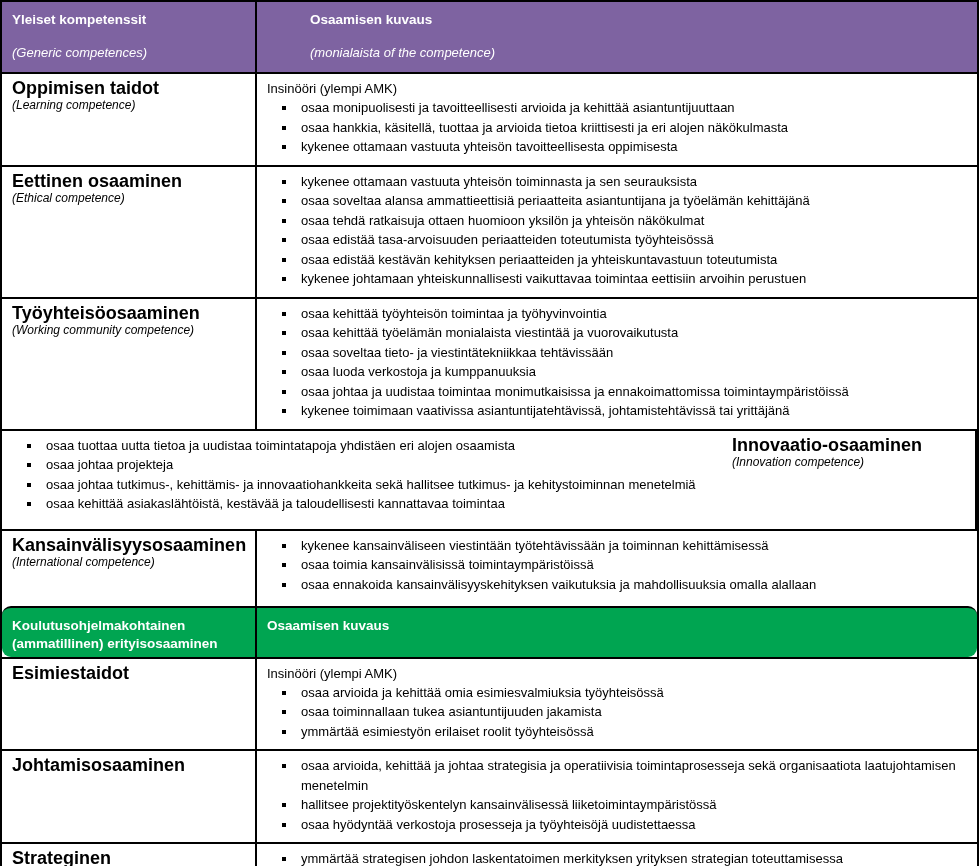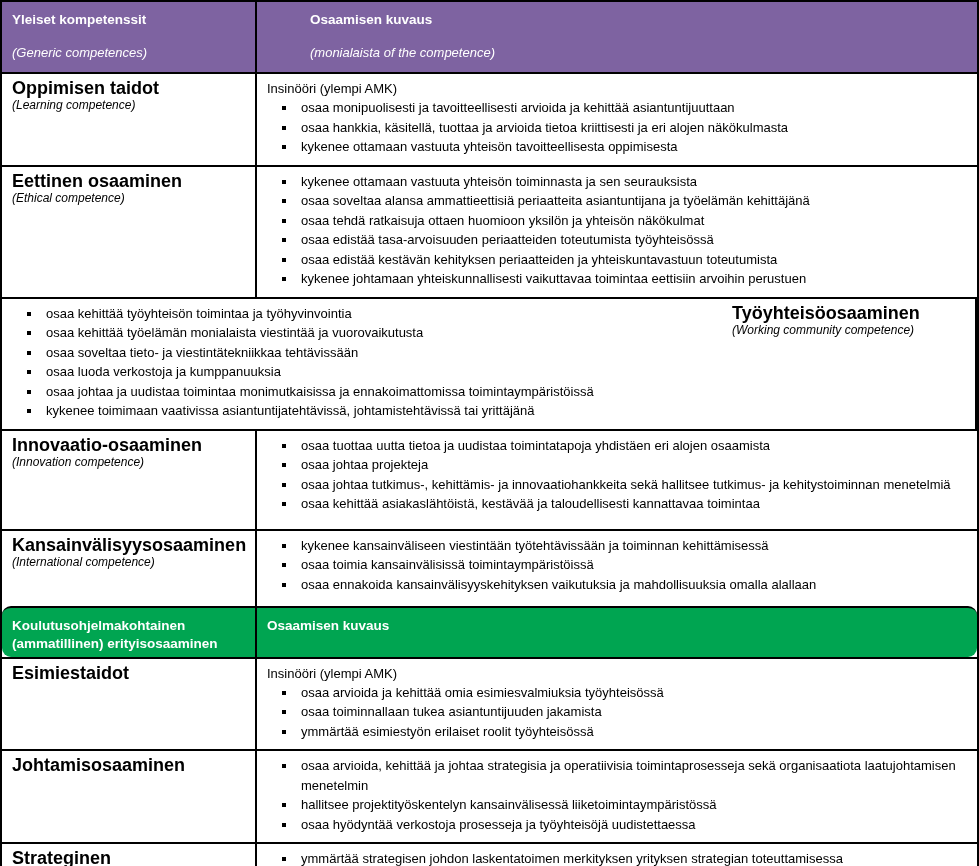--- a/index.html
+++ b/index.html
@@ -72,47 +72,47 @@
           <li>kykenee ottamaan vastuuta yhteisön toiminnasta ja sen seurauksista</li>
           <li>osaa soveltaa alansa ammattieettisiä periaatteita asiantuntijana ja työelämän kehittäjänä</li>
           <li>osaa tehdä ratkaisuja ottaen huomioon yksilön ja yhteisön näkökulmat</li>
           <li>osaa edistää tasa-arvoisuuden periaatteiden toteutumista työyhteisössä</li>
           <li>osaa edistää kestävän kehityksen periaatteiden ja yhteiskuntavastuun toteutumista</li>
           <li>kykenee johtamaan yhteiskunnallisesti vaikuttavaa toimintaa eettisiin arvoihin perustuen</li>
         </ul>
       </div>
     </div>
     <div class="row body-row" style="min-height: 118px;">
+      <div class="cell left">
+        <div class="row-title">Työyhteisöosaaminen</div>
+        <div class="row-sub">(Working community competence)</div>
+      </div>
       <div class="cell right">
         <ul class="bullets">
           <li>osaa kehittää työyhteisön toimintaa ja työhyvinvointia</li>
           <li>osaa kehittää työelämän monialaista viestintää ja vuorovaikutusta</li>
           <li>osaa soveltaa tieto- ja viestintätekniikkaa tehtävissään</li>
           <li>osaa luoda verkostoja ja kumppanuuksia</li>
           <li>osaa johtaa ja uudistaa toimintaa monimutkaisissa ja ennakoimattomissa toimintaympäristöissä</li>
           <li>kykenee toimimaan vaativissa asiantuntijatehtävissä, johtamistehtävissä tai yrittäjänä</li>
         </ul>
       </div>
-      <div class="cell left">
-        <div class="row-title">Työyhteisöosaaminen</div>
-        <div class="row-sub">(Working community competence)</div>
-      </div>
     </div>
     <div class="row body-row" style="min-height: 98px;">
-      <div class="cell left">
-        <div class="row-title">Innovaatio-osaaminen</div>
-        <div class="row-sub">(Innovation competence)</div>
-      </div>
       <div class="cell right">
         <ul class="bullets">
           <li>osaa tuottaa uutta tietoa ja uudistaa toimintatapoja yhdistäen eri alojen osaamista</li>
           <li>osaa johtaa projekteja</li>
           <li>osaa johtaa tutkimus-, kehittämis- ja innovaatiohankkeita sekä hallitsee tutkimus- ja kehitystoiminnan menetelmiä</li>
           <li>osaa kehittää asiakaslähtöistä, kestävää ja taloudellisesti kannattavaa toimintaa</li>
         </ul>
+      </div>
+      <div class="cell left">
+        <div class="row-title">Innovaatio-osaaminen</div>
+        <div class="row-sub">(Innovation competence)</div>
       </div>
     </div>
     <div class="row body-row" style="min-height: 75px;">
       <div class="cell left">
         <div class="row-title">Kansainvälisyysosaaminen</div>
         <div class="row-sub">(International competence)</div>
       </div>
       <div class="cell right">
         <ul class="bullets">
           <li>kykenee kansainväliseen viestintään työtehtävissään ja toiminnan kehittämisessä</li>

